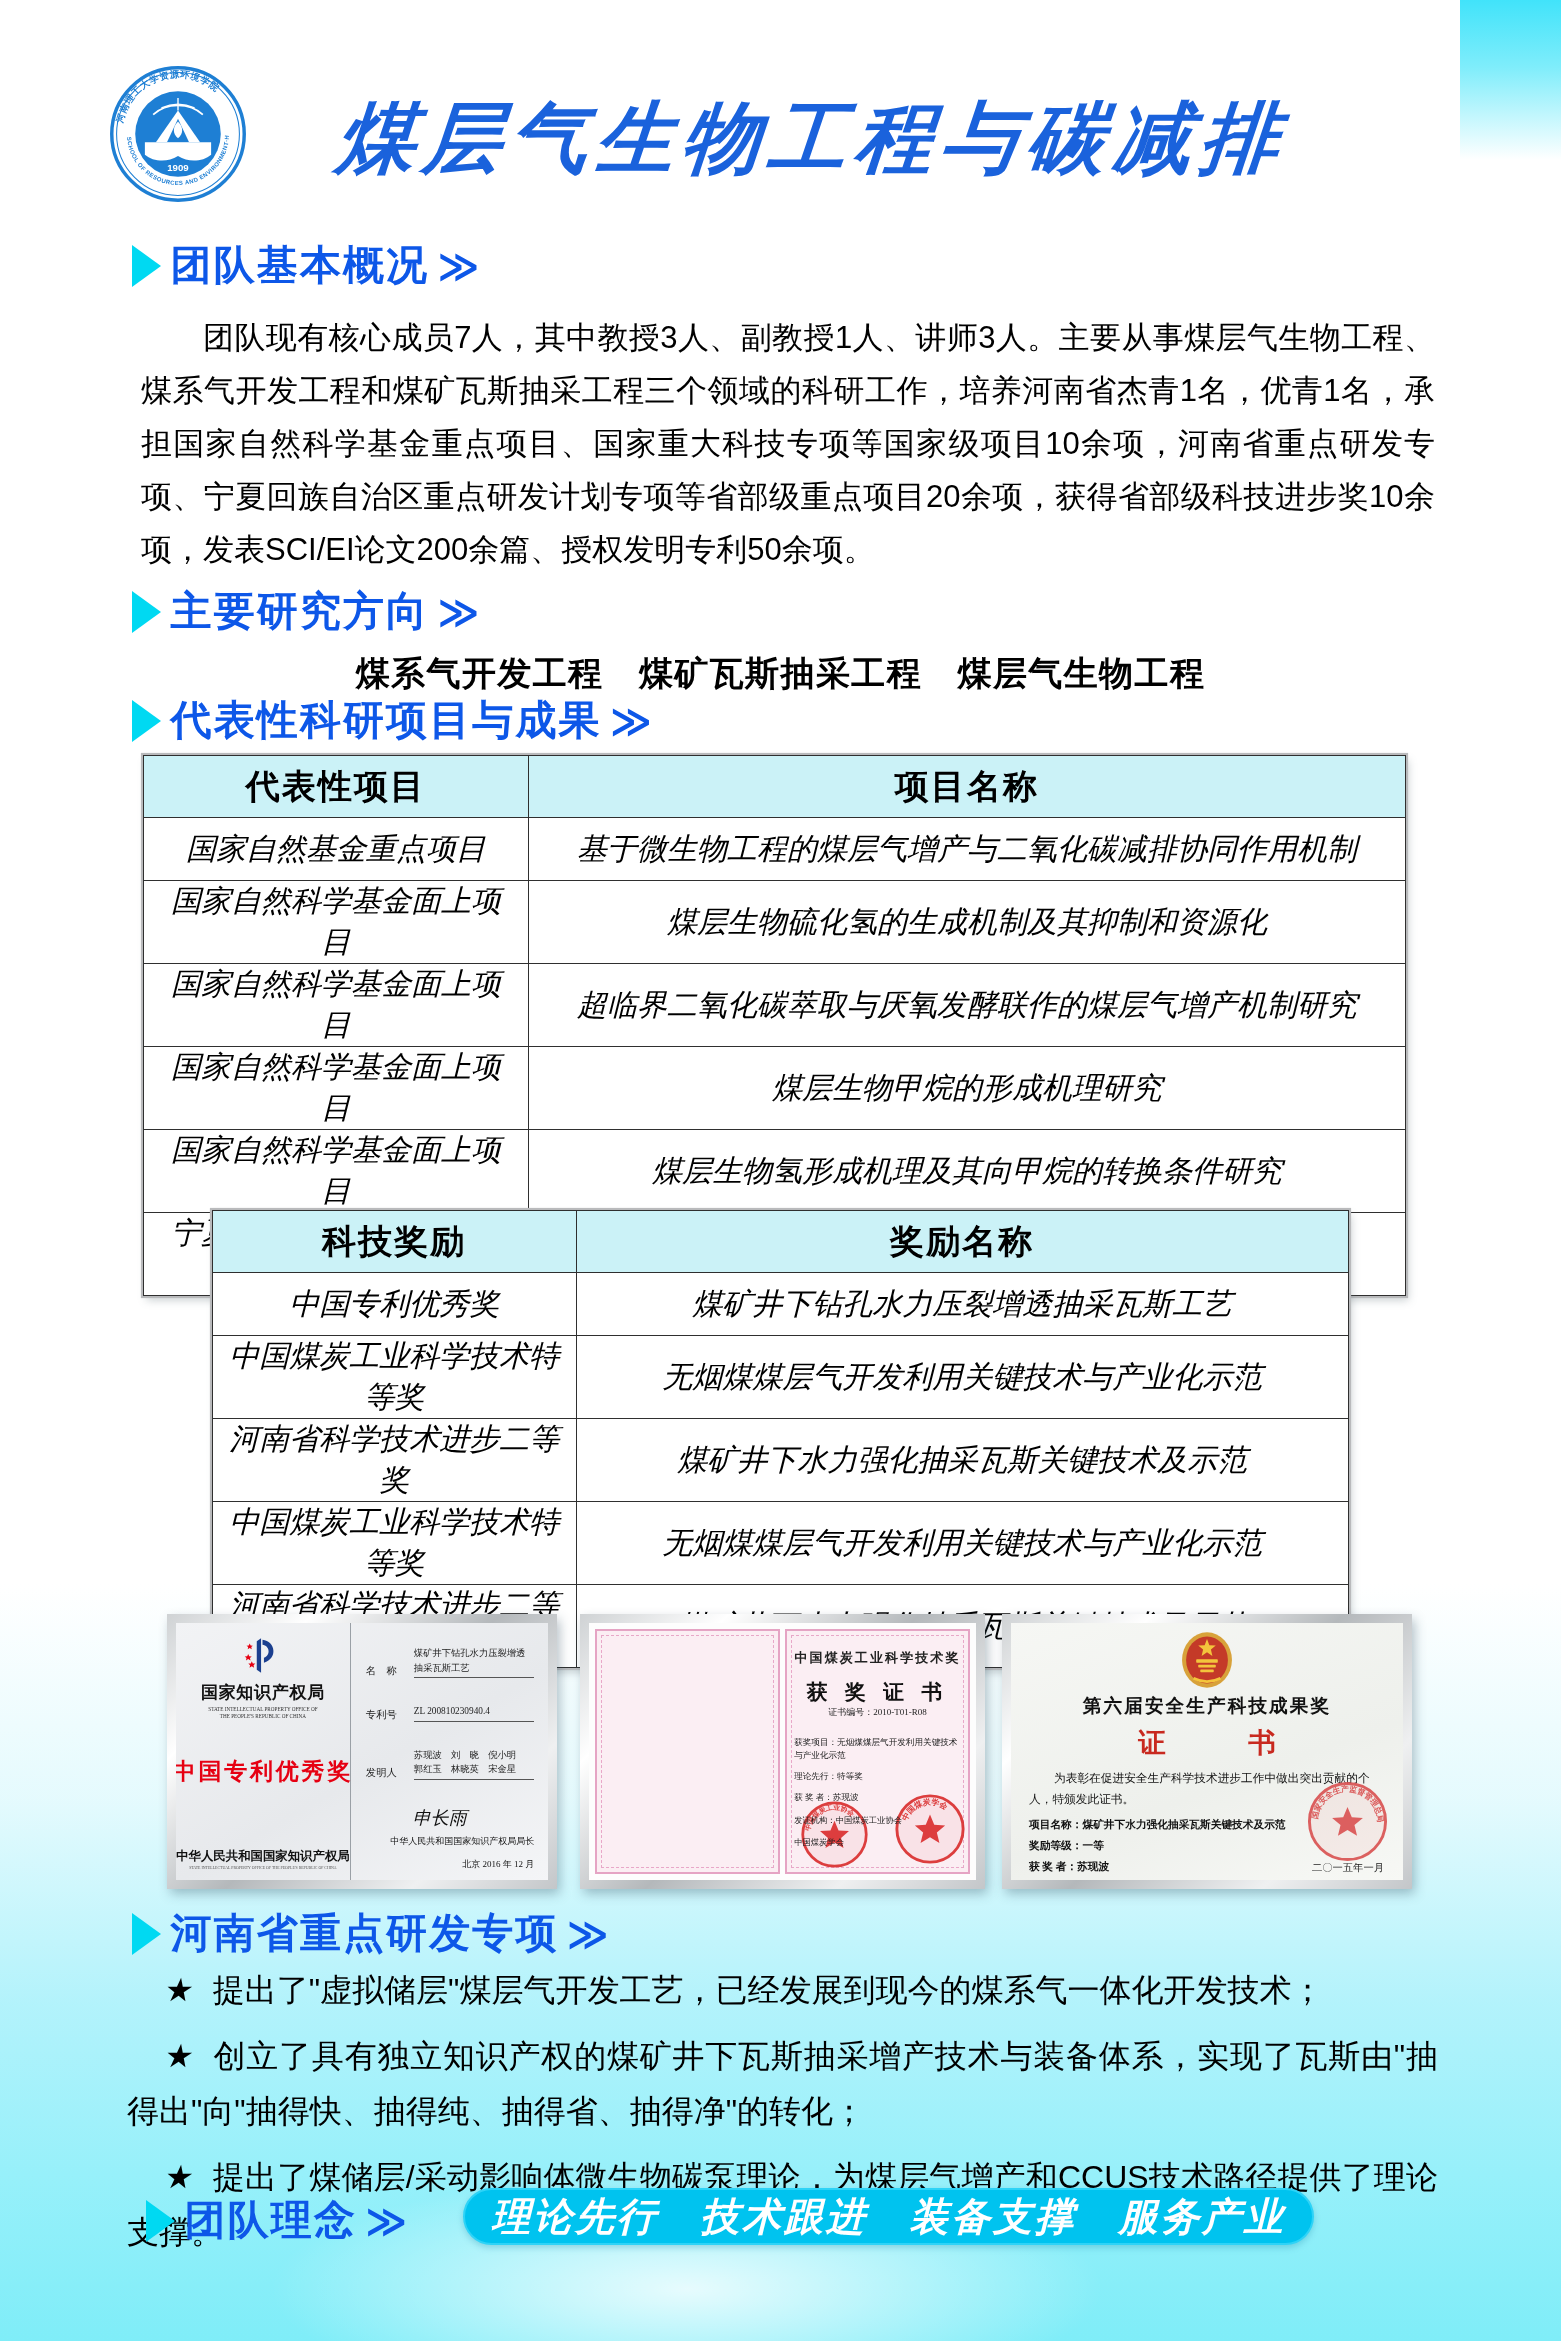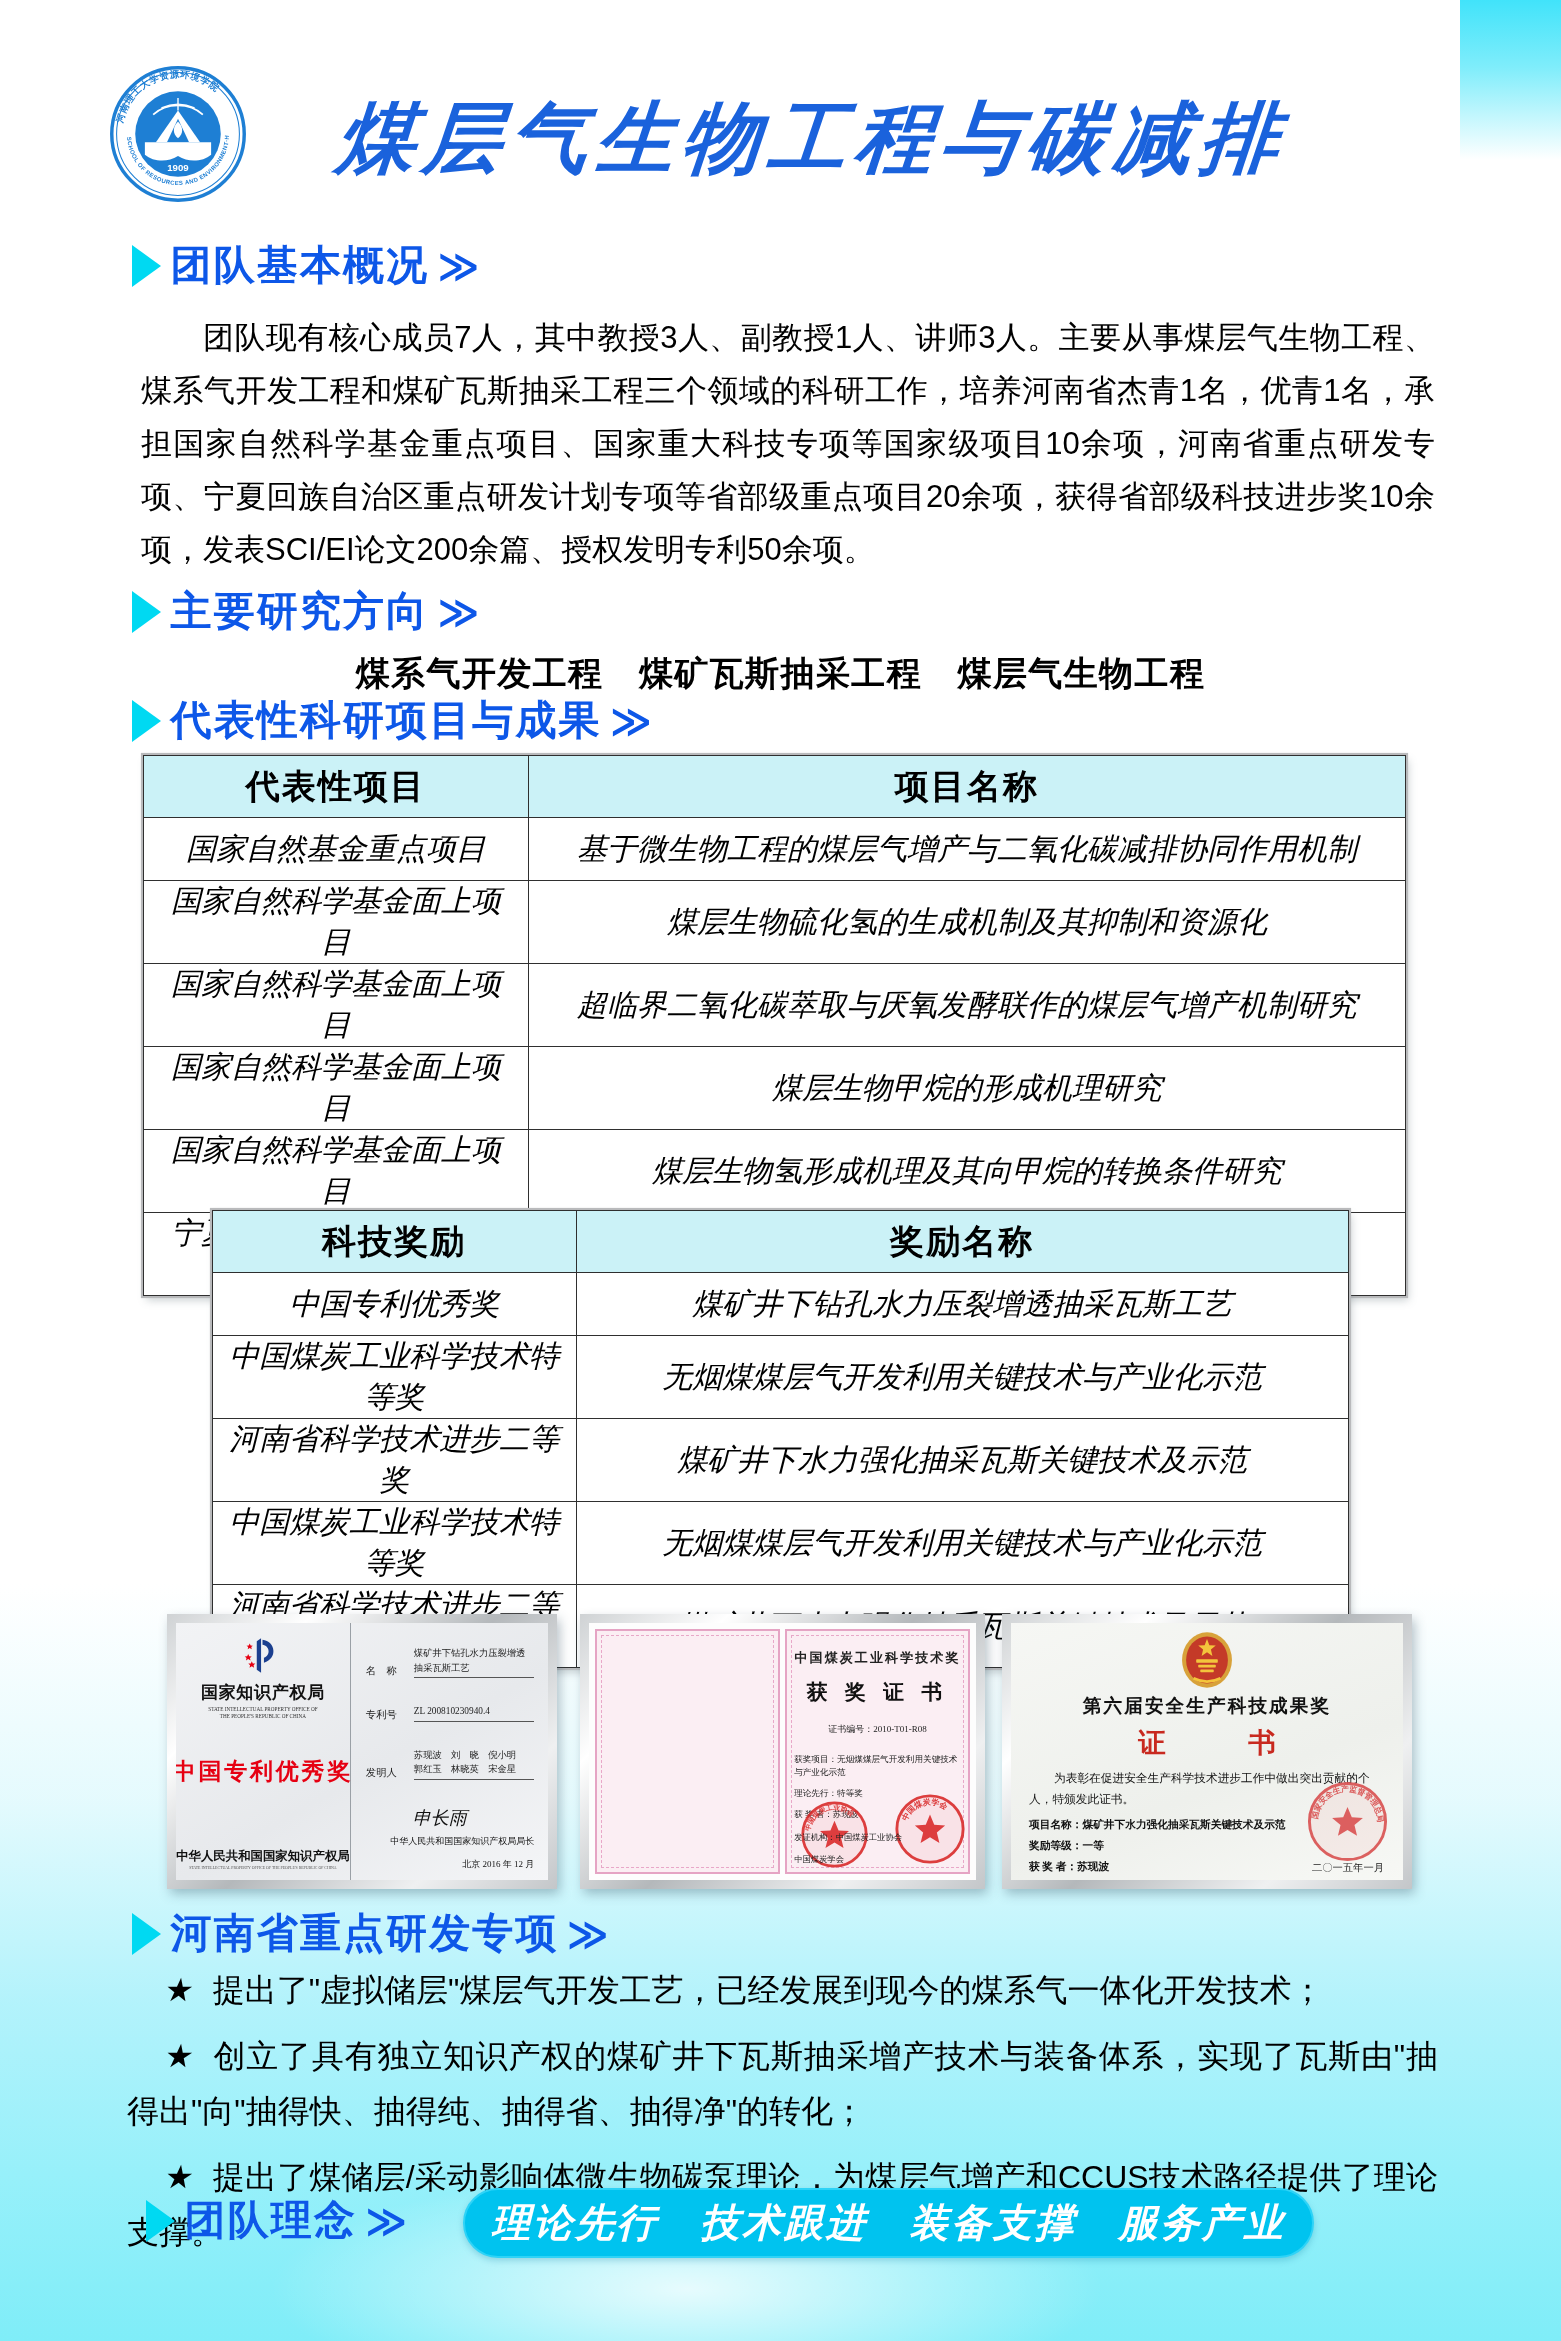--- a/index.html
+++ b/index.html
@@ -79,21 +79,21 @@
   .cert2{left:580px;width:405px;}
   .cert2 .cert-inner{background:#fdfdfd;display:flex;gap:5.5px;padding:6.2px;}
   .pink-page{flex:1;background:#FBEEF3;border:2.1px solid #E5A4C4;position:relative;padding:9.6px 6.9px;}
   .lace{position:absolute;inset:3.4px;border:1.4px dashed #E8A8C8;pointer-events:none;}
   .c2-left-lines{display:flex;flex-direction:column;align-items:center;justify-content:center;height:100%;}
   .c2-line{font-size:13px;letter-spacing:4.8px;line-height:2.35;color:#222;white-space:nowrap;}
   .c2-line:first-child{margin-bottom:2.8px;}
   .c2-line:last-child{margin-top:13.8px;}
   .c2-award-title{font-size:13px;font-weight:bold;text-align:center;letter-spacing:2.1px;margin-top:8.3px;color:#222;white-space:nowrap;}
   .c2-cert-title{font-size:20.7px;font-weight:bold;text-align:center;letter-spacing:6.2px;margin-top:11px;color:#111;}
-  .c2-number{font-size:9px;text-align:center;margin-top:17px;color:#222;}
+  .c2-number{font-size:9px;text-align:center;margin-top:0;color:#222;}
   .c2-field{font-size:8.6px;margin-top:7.6px;line-height:1.55;color:#222;}
   .c2-field.first{margin-top:16.5px;}
   .c2-org{font-size:8.3px;text-align:left;margin-top:11px;color:#222;position:relative;z-index:2;}
   .seal{position:absolute;border-radius:50%;}
 
   .cert3{left:1002px;width:410px;}
   .cert3 .cert-inner{background:linear-gradient(160deg,#f6f7f4,#eef0ec 60%,#f7f8f5);padding:6.9px 18px;}
   .c3-emblem{display:block;margin:1.4px auto 0;}
   .c3-title{font-size:18.6px;font-weight:bold;text-align:center;letter-spacing:2.1px;margin-top:4.1px;color:#111;white-space:nowrap;}
   .c3-word{font-size:27.5px;font-weight:bold;color:#C8291F;text-align:center;letter-spacing:27.5px;margin-top:5.5px;text-indent:27.5px;}
@@ -102,21 +102,21 @@
   .c3-field.first{margin-top:8.3px;}
   .c3-date{position:absolute;right:19px;bottom:5.5px;font-size:10.3px;color:#222;}
   .c3-seal{position:absolute;right:15px;bottom:18px;}
 
   
   .bullets{position:absolute;left:127px;top:1963px;width:1311px;}
   .bullet{font-size:32px;line-height:55px;color:#000;text-align:justify;text-indent:19px;margin-bottom:11px;}
   .star{display:inline-block;margin-right:19px;transform:skewX(-8deg);}
 
   
-  .pill{position:absolute;left:463px;top:2188px;width:851px;height:70px;border-radius:36px;
+  .pill{position:absolute;left:463px;top:2188px;width:851px;height:57px;border-radius:36px;
     background:var(--pill-cyan);border:2.1px solid #2ED3F7;display:flex;align-items:center;justify-content:center;
     color:#fff;font-size:39px;font-weight:bold;font-style:italic;letter-spacing:2.8px;white-space:nowrap;
     box-shadow:0 2.8px 6.9px rgba(0,120,160,.25);}
 </style>
 </head>
 <body>
 
 <div class="page">
 
   <div class="bg-top-right"></div>

